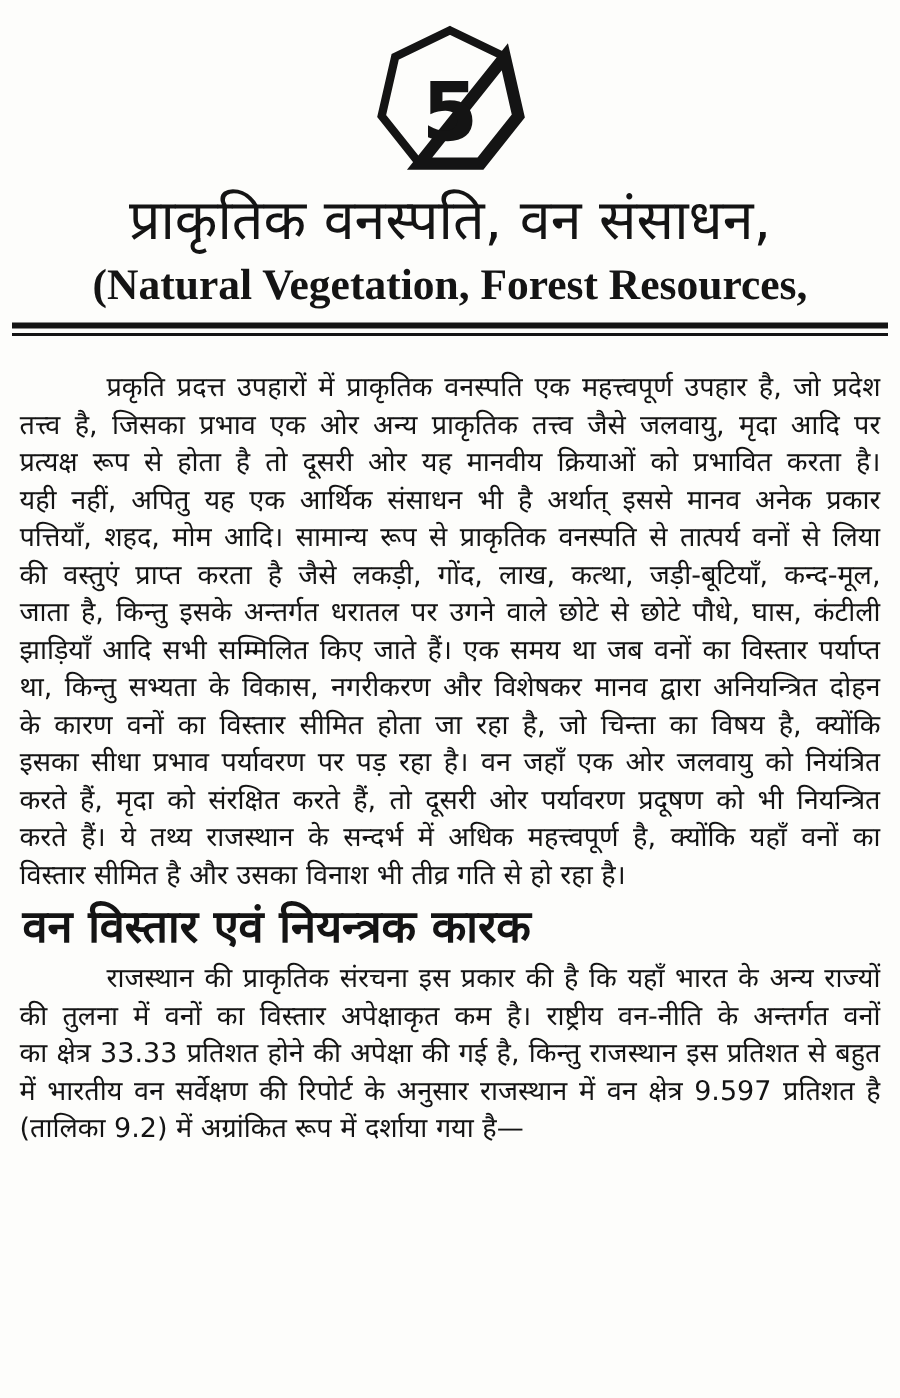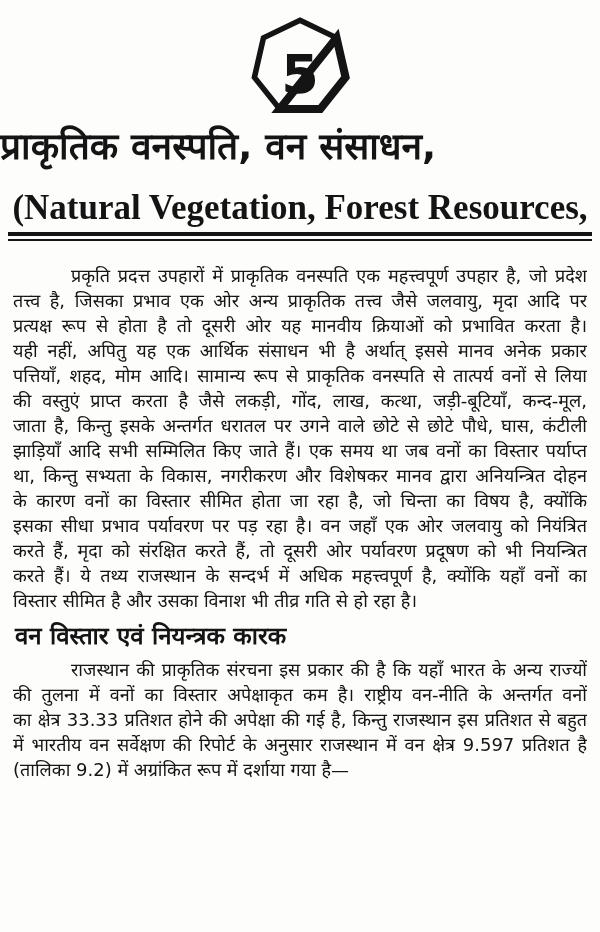--- a/index.html
+++ b/index.html
@@ -27,53 +27,53 @@
   .chapter-num{
     position:absolute;left:0;top:7px;width:100%;height:100%;
     display:flex;align-items:center;justify-content:center;
     font-size:54px;font-weight:bold;
     font-family:"DejaVu Sans",sans-serif;
     color:var(--ink);
   }
 
   
   .title-hi{
-    text-align:left;
+    text-align:center;
     font-size:37px;line-height:49px;
-    font-weight:bold;
+    font-weight:normal;
     margin-top:4px;
     letter-spacing:0px;
   }
   .title-en{
     text-align:center;
     font-family:"Liberation Serif",serif;
-    font-size:35px;line-height:31px;
+    font-size:29px;line-height:31px;
     font-weight:bold;
-    margin-top:21px;
+    margin-top:4px;
   }
 
   
   .rule-thick{height:4px;background:var(--ink);margin:9px 8px 0 8px;}
   .rule-thin{height:2px;background:var(--ink);margin:3px 8px 0 8px;}
 
   
   .body-text{padding:22px 13px 0 13px;}
   .jline{
     font-size:18px;
     line-height:25px;
     white-space:nowrap;
     text-align:justify;
     text-align-last:justify;
     overflow:hidden;
   }
   .jline.indent{text-indent:58px;}
   .jline.last{text-align-last:left;white-space:normal;}
 
   .section-heading{
-    font-size:24px;
+    font-size:30px;
     font-weight:bold;
     line-height:30px;
     margin:8px 0 6px 2px;
   }
 </style>
 </head>
 <body>
 
 <div class="page">
 

